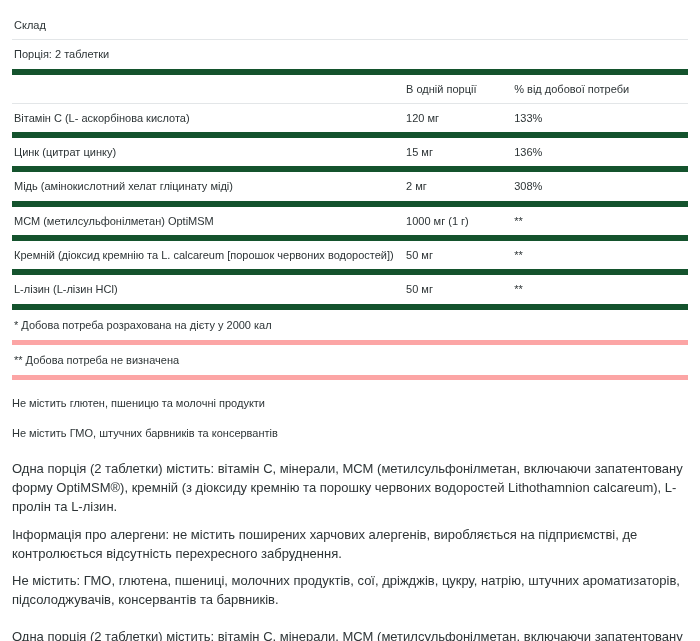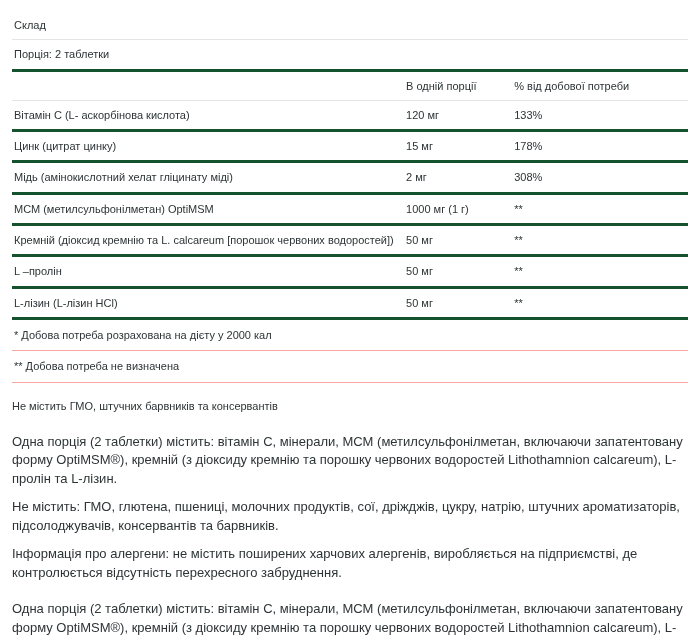--- a/index.html
+++ b/index.html
@@ -19,41 +19,41 @@
     box-sizing: border-box;
     padding: 0 12px;
   }
   .supp-table {
     width: 100%;
     border-collapse: collapse;
     margin-top: 10px;
   }
   .supp-table td {
     padding: 7px 2px 7px 2px;
-    border-bottom: 3px solid #14532d;
+    border-bottom: 6px solid #14532d;
     vertical-align: top;
     font-size: 11px;
     color: #2d3436;
     line-height: 1.3;
   }
   .supp-table tr.head-row td {
     border-bottom: 1px solid #e3e6e8;
   }
   .supp-table tr.title-row td {
     border-bottom: 1px solid #e3e6e8;
     padding-top: 8px;
   }
   .col-name { width: 58%; }
   .col-amount { width: 16%; }
   .col-dv { width: 26%; }
   .col-head-amount, .col-head-dv {
     color: #2d3436;
   }
   .footnote td {
-    border-bottom: 1px solid #fca5a5;
+    border-bottom: 5px solid #fca5a5;
     padding: 8px 2px;
   }
   .notes {
     margin-top: 16px;
   }
   .note-line {
     font-size: 11px;
     line-height: 1.45;
     margin-bottom: 14px;
     color: #2d3436;
@@ -93,39 +93,34 @@
       </tr>
 
       <tr>
         <td class="col-name">Вітамін C (L- аскорбінова кислота)</td>
         <td class="col-amount">120 мг</td>
         <td class="col-dv">133%</td>
       </tr>
       <tr>
         <td class="col-name">Цинк (цитрат цинку)</td>
         <td class="col-amount">15 мг</td>
-        <td class="col-dv">178%</td>
+        <td class="col-dv">136%</td>
       </tr>
       <tr>
         <td class="col-name">Мідь (амінокислотний хелат гліцинату міді)</td>
         <td class="col-amount">2 мг</td>
         <td class="col-dv">308%</td>
       </tr>
       <tr>
         <td class="col-name">МСМ (метилсульфонілметан) OptiMSM</td>
         <td class="col-amount">1000 мг (1 г)</td>
         <td class="col-dv">**</td>
       </tr>
       <tr>
         <td class="col-name">Кремній (діоксид кремнію та L. calcareum [порошок червоних водоростей])</td>
-        <td class="col-amount">50 мг</td>
-        <td class="col-dv">**</td>
-      </tr>
-      <tr>
-        <td class="col-name">L –пролін</td>
         <td class="col-amount">50 мг</td>
         <td class="col-dv">**</td>
       </tr>
       <tr>
         <td class="col-name">L-лізин (L-лізин HCl)</td>
         <td class="col-amount">50 мг</td>
         <td class="col-dv">**</td>
       </tr>
 
       <tr class="footnote">
@@ -135,27 +130,28 @@
       </tr>
       <tr class="footnote">
         <td class="col-name">** Добова потреба не визначена</td>
         <td class="col-amount"></td>
         <td class="col-dv"></td>
       </tr>
     </tbody>
   </table>
 
   <div class="notes">
+    <div class="note-line">Не містить глютен, пшеницю та молочні продукти</div>
     <div class="note-line">Не містить ГМО, штучних барвників та консервантів</div>
   </div>
 
   <div class="para-block">
     <div class="para">Одна порція (2 таблетки) містить: вітамін C, мінерали, МСМ (метилсульфонілметан, включаючи запатентовану форму OptiMSM®), кремній (з діоксиду кремнію та порошку червоних водоростей Lithothamnion calcareum), L-пролін та L-лізин.</div>
+    <div class="para">Інформація про алергени: не містить поширених харчових алергенів, виробляється на підприємстві, де контролюється відсутність перехресного забруднення.</div>
     <div class="para">Не містить: ГМО, глютена, пшениці, молочних продуктів, сої, дріжджів, цукру, натрію, штучних ароматизаторів, підсолоджувачів, консервантів та барвників.</div>
-    <div class="para">Інформація про алергени: не містить поширених харчових алергенів, виробляється на підприємстві, де контролюється відсутність перехресного забруднення.</div>
   </div>
 
   <div class="para-block">
     <div class="para">Одна порція (2 таблетки) містить: вітамін C, мінерали, МСМ (метилсульфонілметан, включаючи запатентовану форму OptiMSM®), кремній (з діоксиду кремнію та порошку червоних водоростей Lithothamnion calcareum), L-пролін та L-лізин.</div>
 
   </div>
 
 </div>
 
 </body></html>

